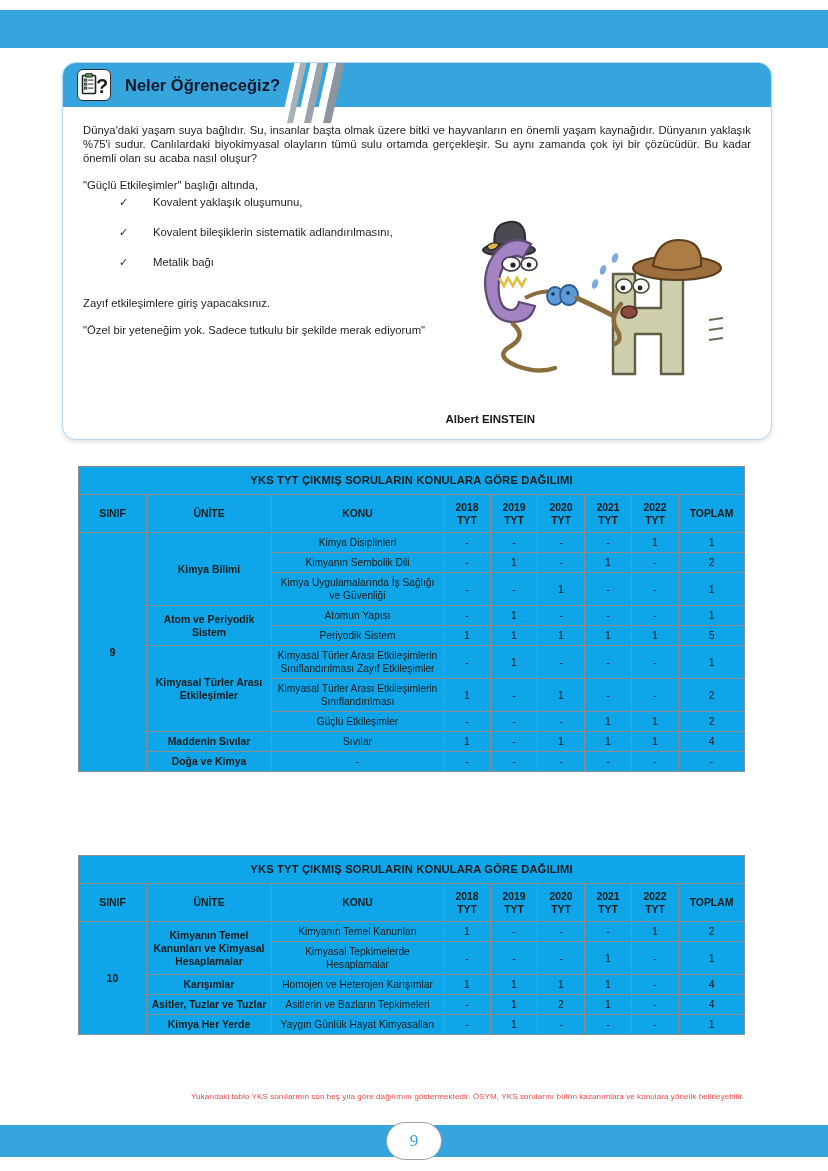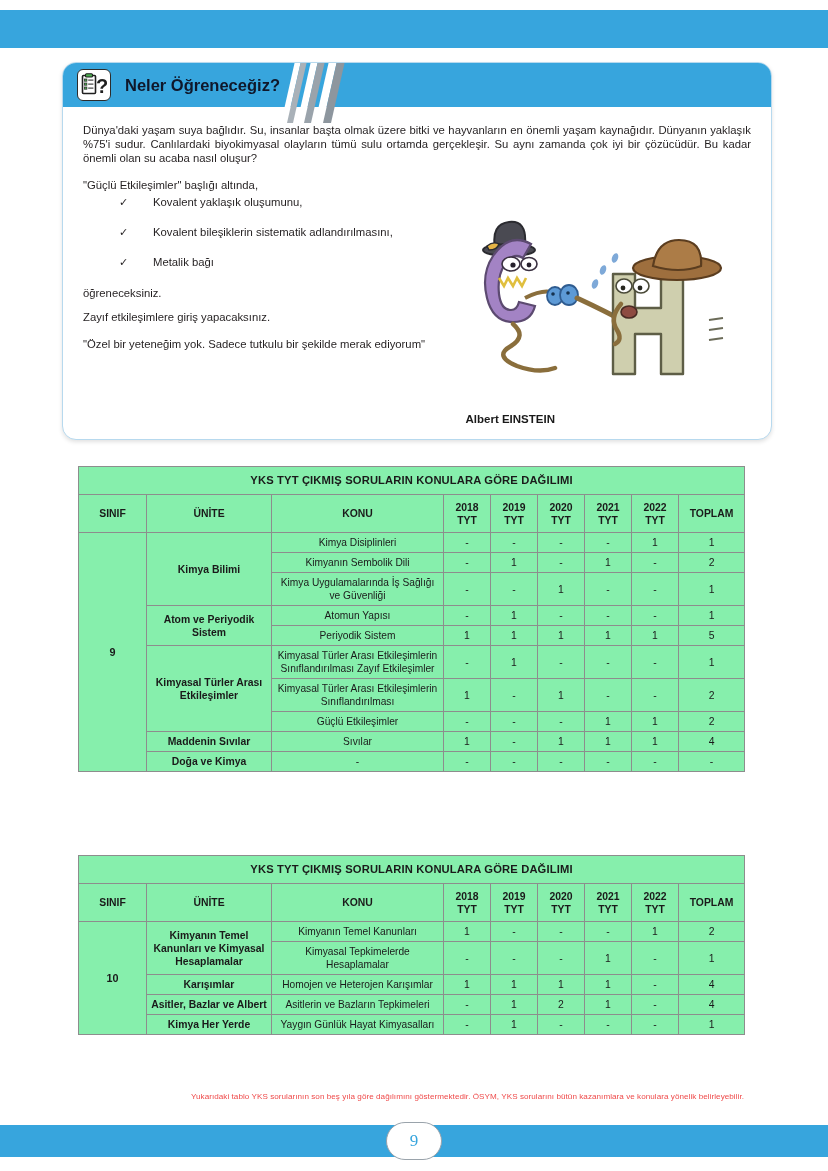--- a/index.html
+++ b/index.html
@@ -89,33 +89,33 @@
     display: flex; align-items: flex-start;
     font-size: 11.3px; color: #231f20;
     margin: 0 0 17px 0;
   }
   .check {
     width: 30px; flex: 0 0 auto; text-align: left;
     padding-left: 36px; color: #231f20; font-size: 11px;
   }
   .bullet-label { padding-left: 34px; }
   .einstein {
-    position: absolute; right: 216px; bottom: 16px;
+    position: absolute; right: 236px; bottom: 16px;
     font-size: 11.5px; font-weight: bold; color: #1a1a1a;
   }
 
   
   .illo { position: absolute; right: 8px; top: 105px; width: 300px; height: 185px; }
 
   
   .tbl-wrap { position: absolute; left: 78px; width: 666px; }
   table.t {
     width: 666px;
     border-collapse: collapse;
-    background: #86efac;
+    background: #0ea5e9;
     table-layout: fixed;
   }
   table.t td, table.t th {
     border: 1px solid #8d8d8d;
     font-size: 10.2px;
     color: #1a1a1a;
     padding: 3px 3px;
     text-align: center;
     vertical-align: middle;
     line-height: 13px;
@@ -185,21 +185,20 @@
         <div class="bullet">
           <span class="check">✓</span>
           <span class="bullet-label">Kovalent bileşiklerin sistematik adlandırılmasını,</span>
         </div>
         <div class="bullet">
           <span class="check">✓</span>
           <span class="bullet-label">Metalik bağı</span>
         </div>
       </div>
 
-      <div class="p">öğreneceksiniz.</div>
       <div class="sp6"></div>
       <div class="p">Zayıf etkileşimlere giriş yapacaksınız.</div>
       <div class="sp8"></div>
       <div class="p">"Özel bir yeteneğim yok. Sadece tutkulu bir şekilde merak ediyorum"</div>
 
       <div class="einstein">Albert EINSTEIN</div>
 
       <svg class="illo" viewBox="0 0 300 185">
 
         <g>
@@ -443,21 +442,21 @@
           <td class="konu">Homojen ve Heterojen Karışımlar</td>
           <td class="num">1</td>
           <td class="num">1</td>
           <td class="num">1</td>
           <td class="num">1</td>
           <td class="num">-</td>
           <td class="num">4</td>
         </tr>
 
         <tr>
-          <td class="unite">Asitler, Bazlar ve Albert</td>
+          <td class="unite">Asitler, Tuzlar ve Tuzlar</td>
           <td class="konu">Asitlerin ve Bazların Tepkimeleri</td>
           <td class="num">-</td>
           <td class="num">1</td>
           <td class="num">2</td>
           <td class="num">1</td>
           <td class="num">-</td>
           <td class="num">4</td>
         </tr>
 
         <tr>

